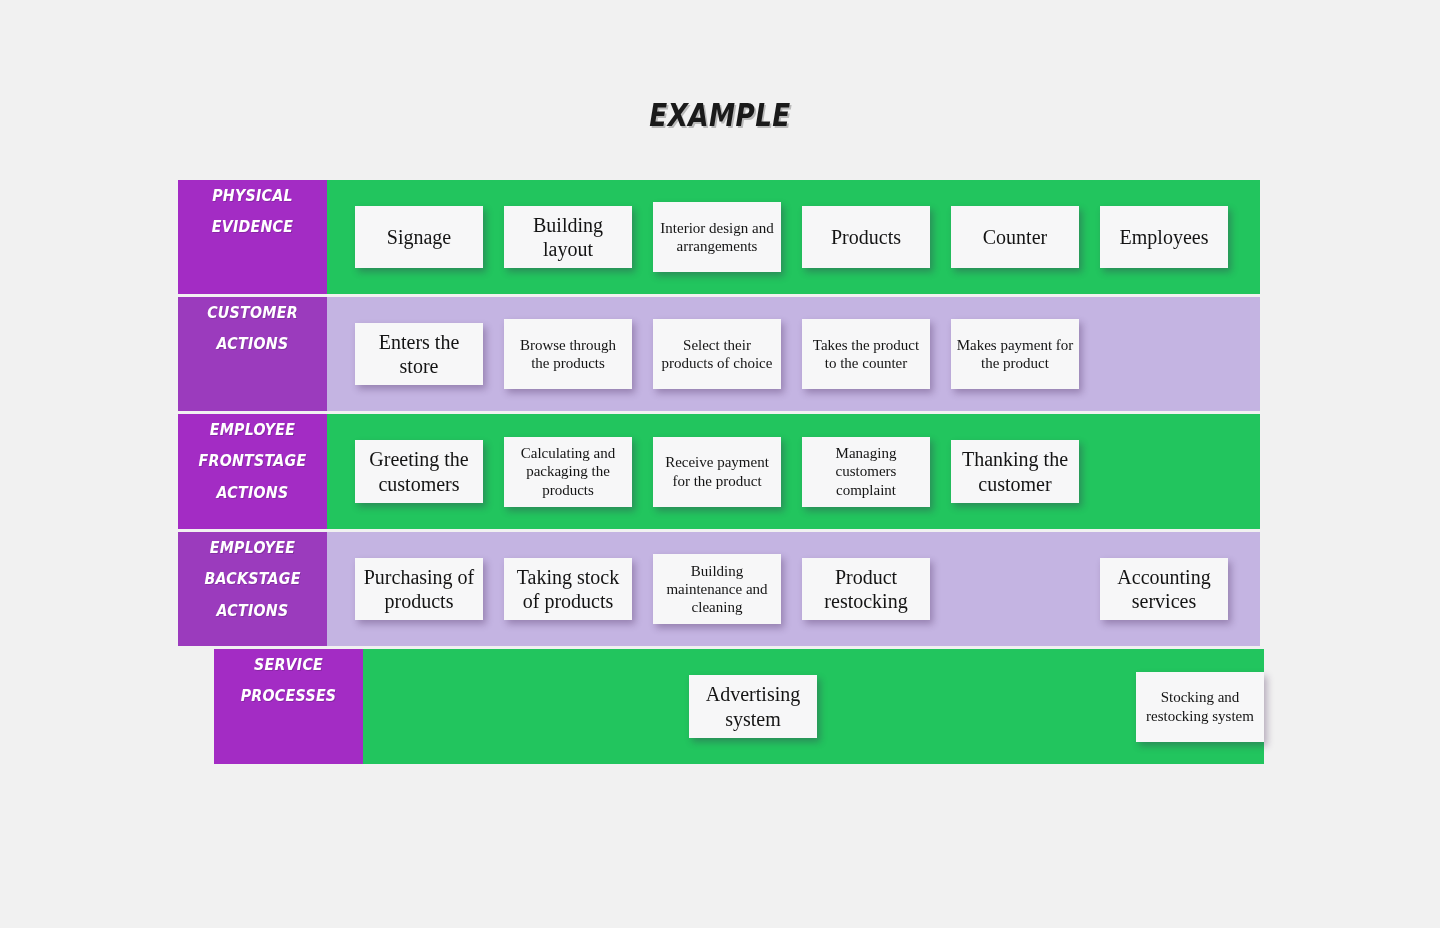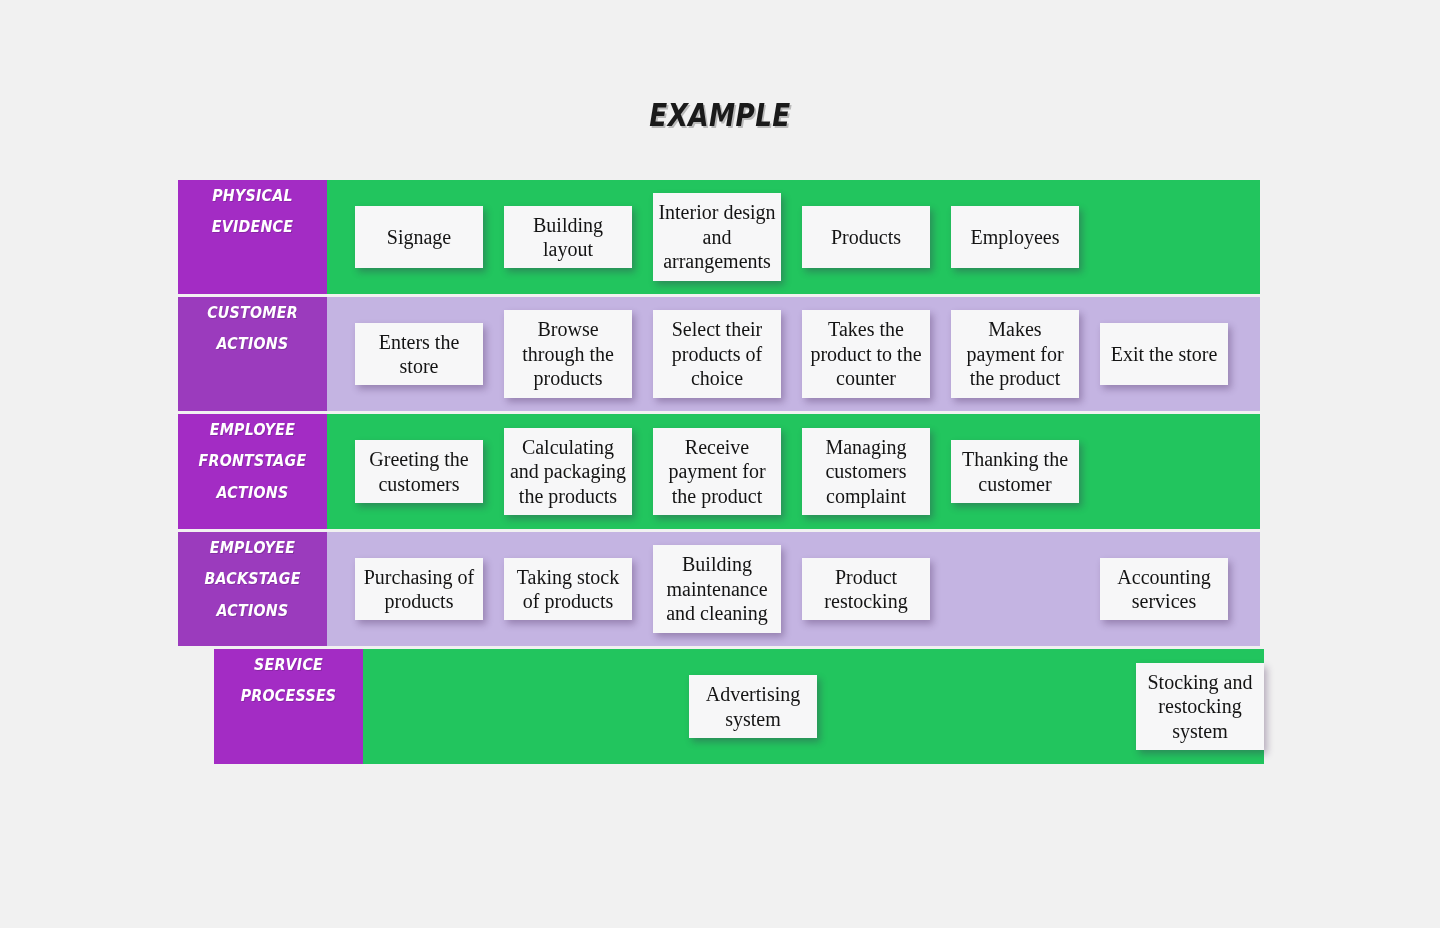--- a/index.html
+++ b/index.html
@@ -125,21 +125,21 @@
     width: 128px;
     padding: 7px 5px;
     display: flex;
     align-items: center;
     justify-content: center;
   }
   .card-inner { width: 100%; }
 
   .card.lines-1 { font-size: 20px; min-height: 62px; }
   .card.lines-2 { font-size: 20px; min-height: 62px; }
-  .card.lines-3 { font-size: 20px; min-height: 70px; }
+  .card.lines-3 { font-size: 15px; min-height: 70px; }
 </style>
 </head>
 <body>
 
 <div class="canvas">
 
   <div class="title">EXAMPLE</div>
 
   <div class="blueprint" id="blueprint">
       <div class="row row-r0 band-a">
@@ -162,20 +162,25 @@
               <div class="card-inner">Interior design and arrangements</div>
             </div>
           </div>
           <div class="cell">
             <div class="card lines-1">
               <div class="card-inner">Products</div>
             </div>
           </div>
           <div class="cell">
             <div class="card lines-1">
+              <div class="card-inner">Counter</div>
+            </div>
+          </div>
+          <div class="cell">
+            <div class="card lines-1">
               <div class="card-inner">Employees</div>
             </div>
           </div>
         </div>
       </div>
       <div class="row row-r1 band-b">
         <div class="row-label">
           <span>CUSTOMER ACTIONS</span>
         </div>
         <div class="row-cells">
@@ -197,25 +202,20 @@
           <div class="cell">
             <div class="card lines-3">
               <div class="card-inner">Takes the product to the counter</div>
             </div>
           </div>
           <div class="cell">
             <div class="card lines-3">
               <div class="card-inner">Makes payment for the product</div>
             </div>
           </div>
-          <div class="cell">
-            <div class="card lines-2">
-              <div class="card-inner">Exit the store</div>
-            </div>
-          </div>
         </div>
       </div>
       <div class="row row-r2 band-a">
         <div class="row-label">
           <span>EMPLOYEE FRONTSTAGE ACTIONS</span>
         </div>
         <div class="row-cells">
           <div class="cell">
             <div class="card lines-2">
               <div class="card-inner">Greeting the customers</div>

